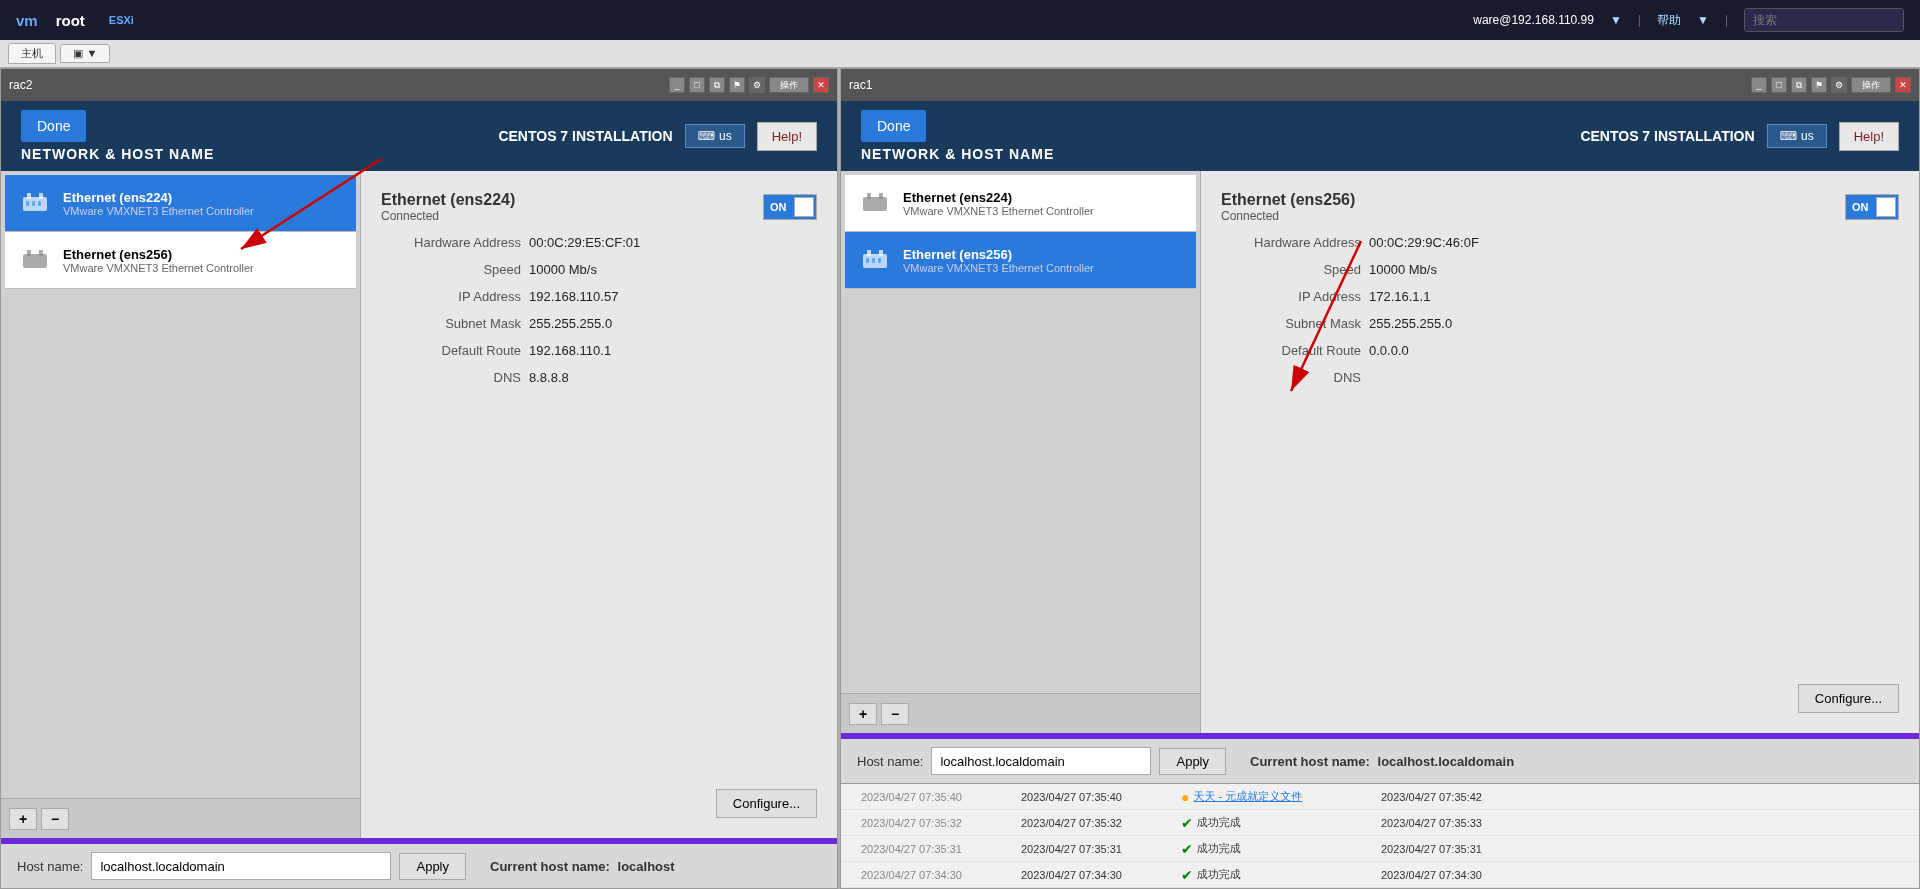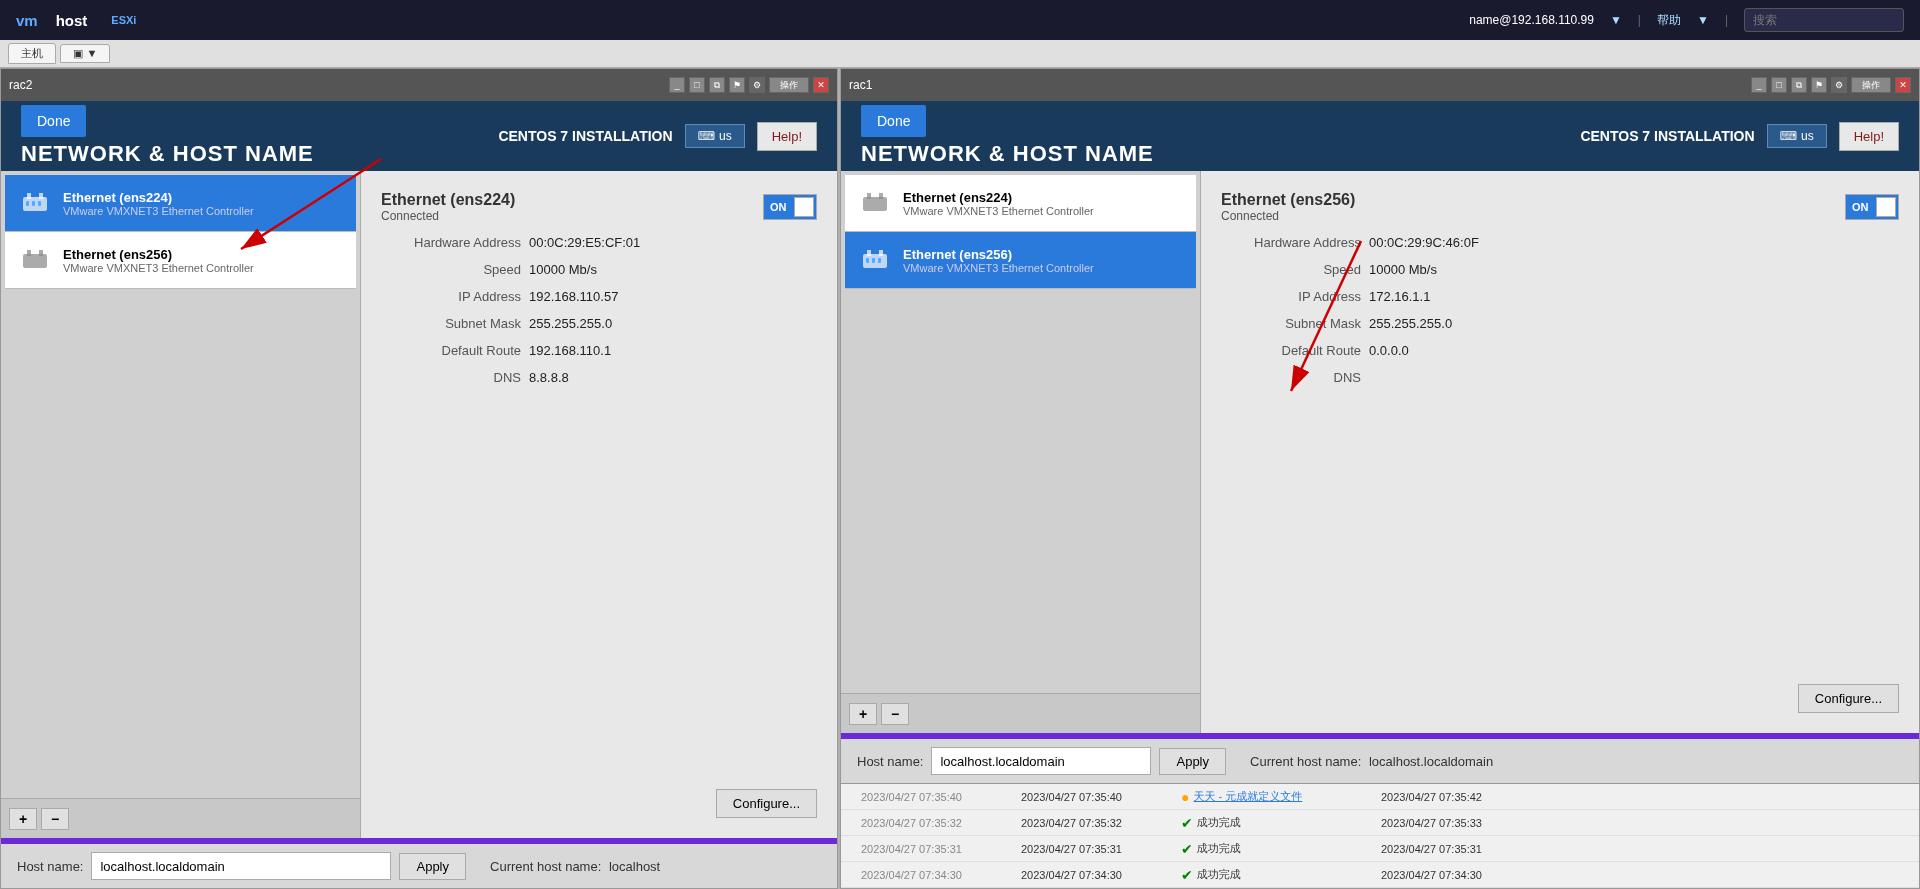--- a/index.html
+++ b/index.html
@@ -57,21 +57,21 @@
     .win-btn.close { background: #c44; }
 
     
     .net-window {
       flex: 1; display: flex; flex-direction: column; background: #e8e8e8; overflow: hidden;
     }
     .net-header {
       height: 70px; background: #1a3a5c; display: flex; align-items: center;
       justify-content: space-between; padding: 0 20px;
     }
-    .net-header-left h2 { color: #fff; font-size: 22px; font-weight: bold; letter-spacing: 1px; }
+    .net-header-left h2 { color: #fff; font-size: 14px; font-weight: bold; letter-spacing: 1px; }
     .net-header-right { display: flex; align-items: center; gap: 12px; }
     .keyboard-btn {
       background: #2a5a8c; border: 1px solid #5a8ac0; color: #fff;
       padding: 4px 12px; font-size: 12px; cursor: pointer; display: flex; align-items: center; gap: 4px;
     }
     .help-btn {
       background: #e8e8e8; border: 1px solid #aaa; color: #7f1d1d;
       padding: 6px 14px; font-size: 13px; cursor: pointer; text-align: center;
     }
     .done-btn {
@@ -144,21 +144,21 @@
     }
     .hostname-label { font-size: 13px; color: #333; white-space: nowrap; }
     .hostname-input {
       height: 28px; border: 1px solid #aaa; background: #fff;
       padding: 0 8px; font-size: 13px; flex: 1; max-width: 300px;
     }
     .apply-btn {
       padding: 5px 16px; background: #e0e0e0; border: 1px solid #aaa;
       cursor: pointer; font-size: 13px;
     }
-    .current-hostname { font-size: 13px; color: #333; margin-left: 16px; }
+    .current-hostname { font-size: 13px; color: #333; margin-left: 16px; font-weight: bold; }
 
     
     .log-table-area {
       background: #f0f0f0; border-top: 1px solid #999; overflow: hidden;
     }
     .log-row {
       display: flex; align-items: center; height: 26px; border-bottom: 1px solid #e0e0e0;
       font-size: 11px; color: #333;
     }
     .log-cell { padding: 0 20px; overflow: hidden; white-space: nowrap; }
@@ -179,26 +179,26 @@
       padding: 2px 12px; cursor: pointer;
     }
   </style>
 </head>
 <body>
 
 <div class="topbar">
   <div class="topbar-left">
     <div class="vmware-logo">
       <span style="color:#60aaff;font-weight:bold;font-size:15px;">vm</span>
-        <span style="color:#fff;font-weight:bold;font-size:15px;">host</span>
+        <span style="color:#fff;font-weight:bold;font-size:15px;">root</span>
       <span style="color:#60aaff;font-size:11px;font-weight:bold;margin-left:6px;">ESXi</span>
     </div>
   </div>
   <div class="topbar-right">
-    <span class="topbar-user">name@192.168.110.99</span>
+    <span class="topbar-user">ware@192.168.110.99</span>
     <span style="cursor:pointer;color:#adf;">▼</span>
     <span class="sep">|</span>
     <span class="topbar-help">帮助</span>
     <span style="cursor:pointer;color:#adf;">▼</span>
     <span class="sep">|</span>
     <input class="topbar-search" type="text" placeholder="搜索" style="">
   </div>
 </div>
 
 <div class="taskbar">

